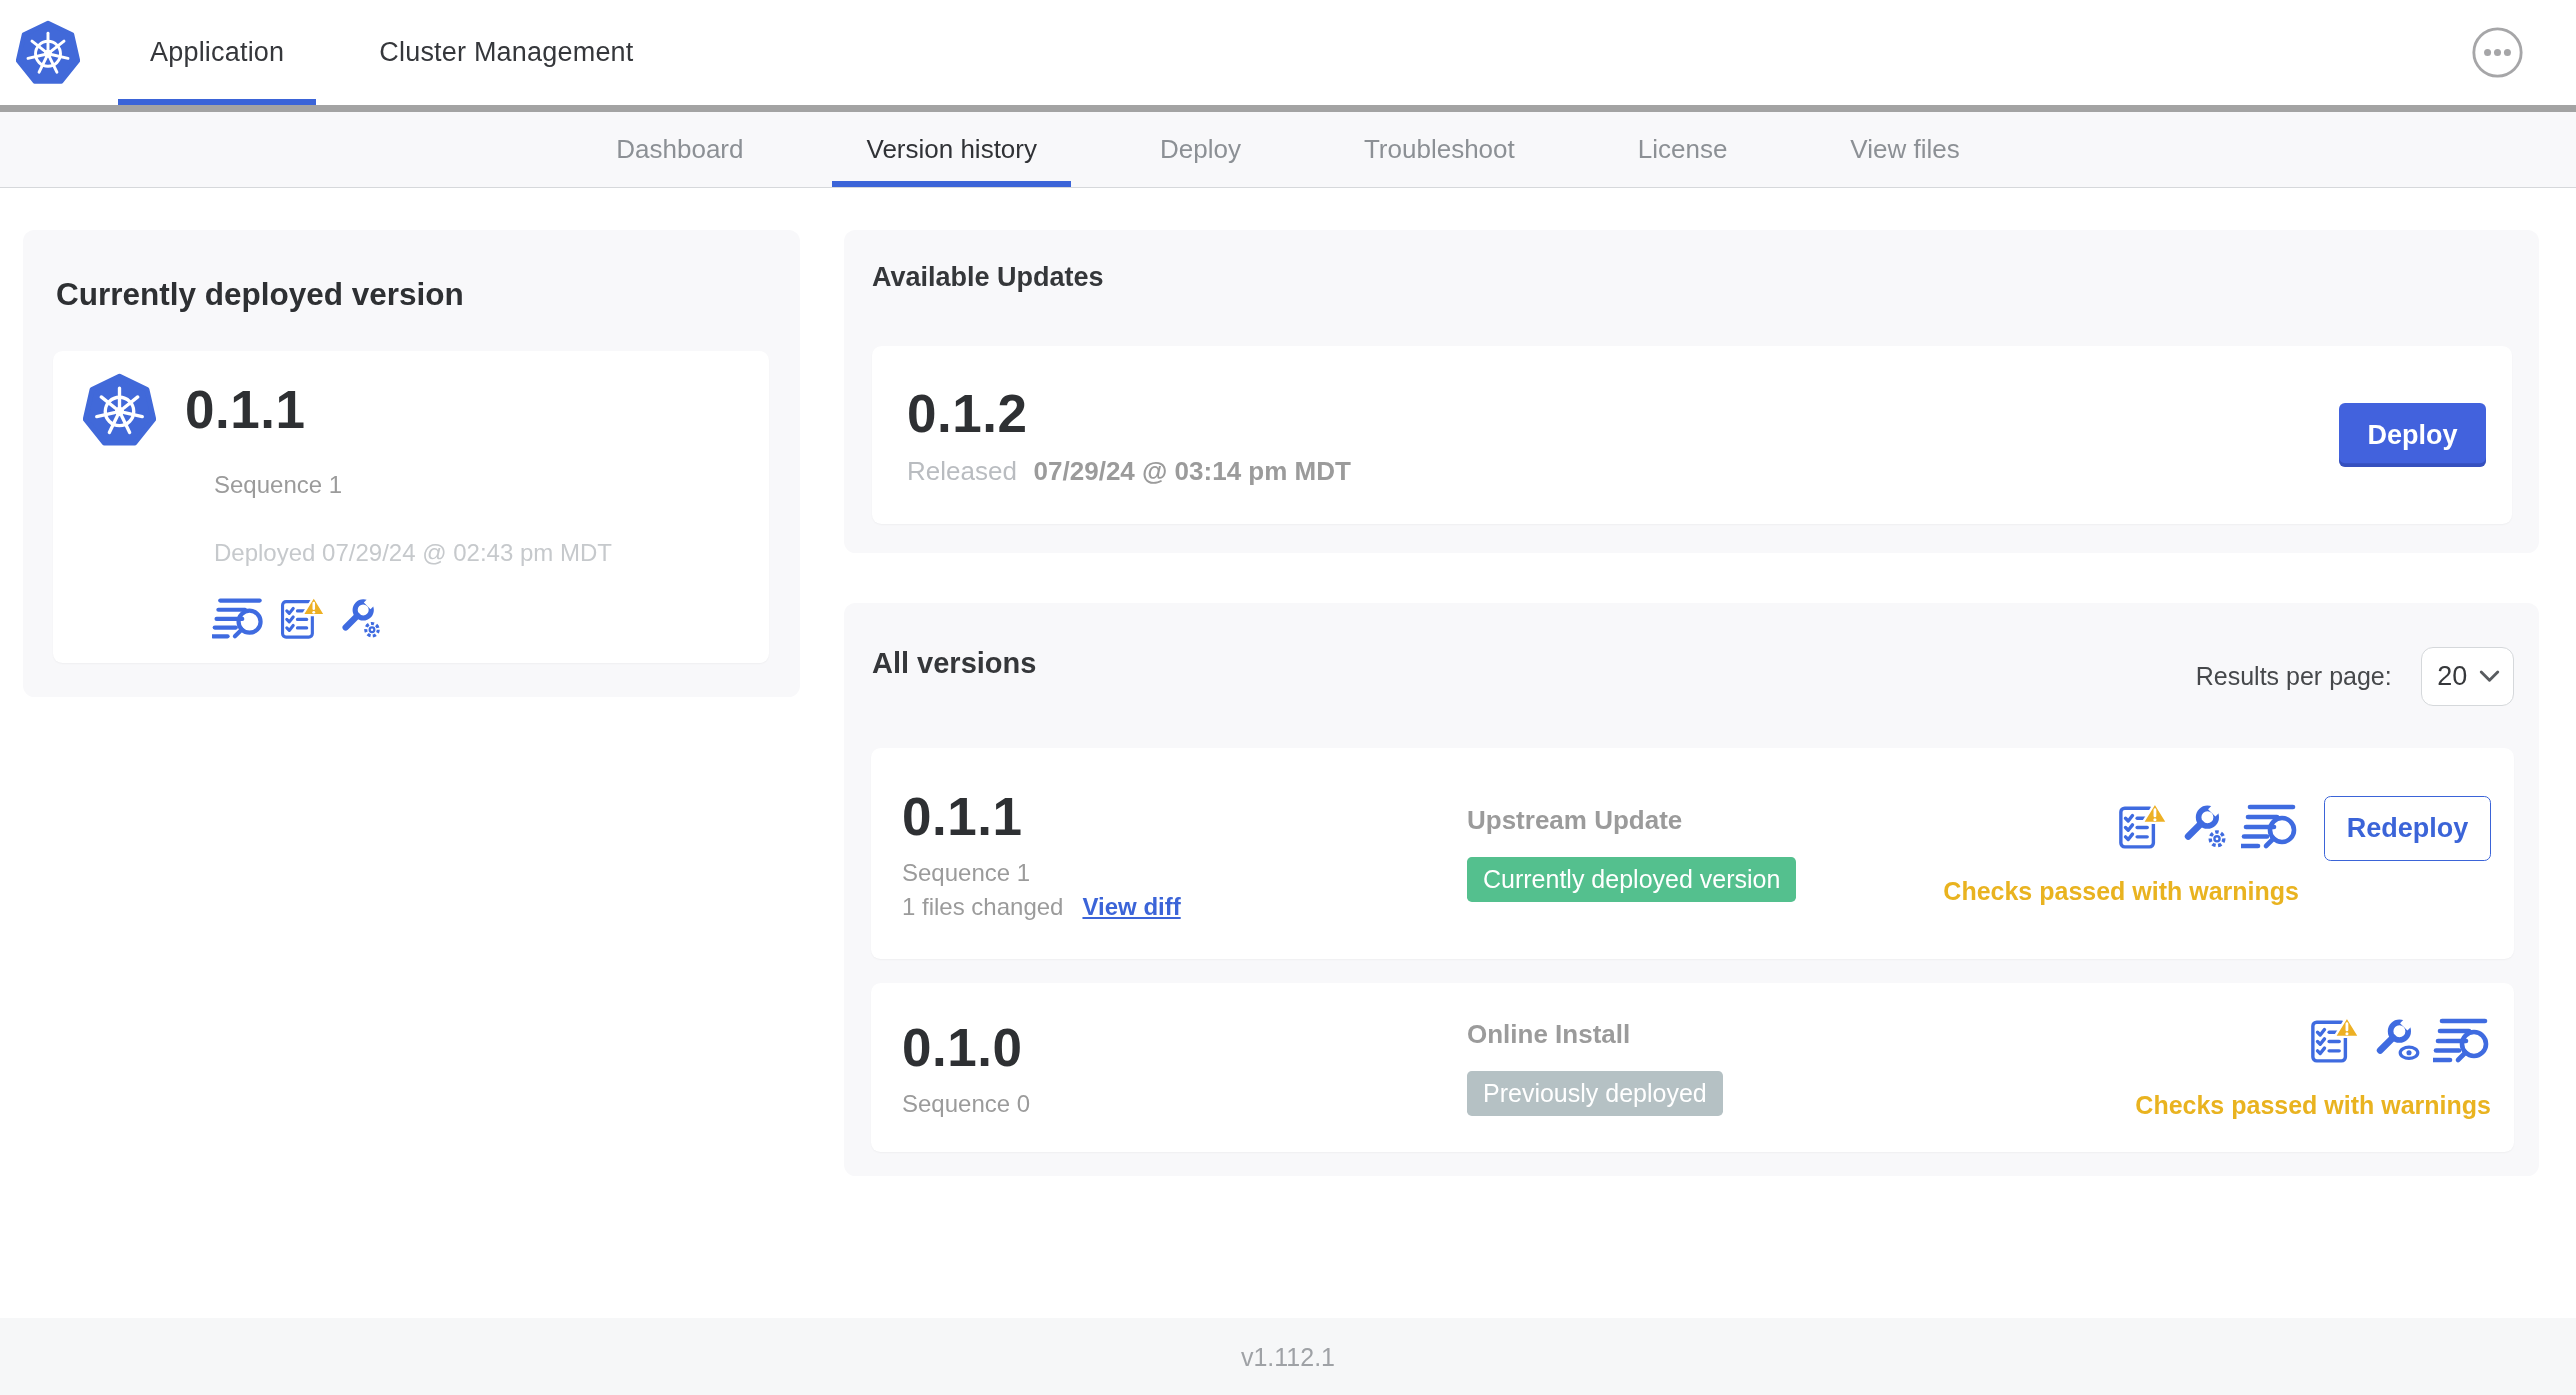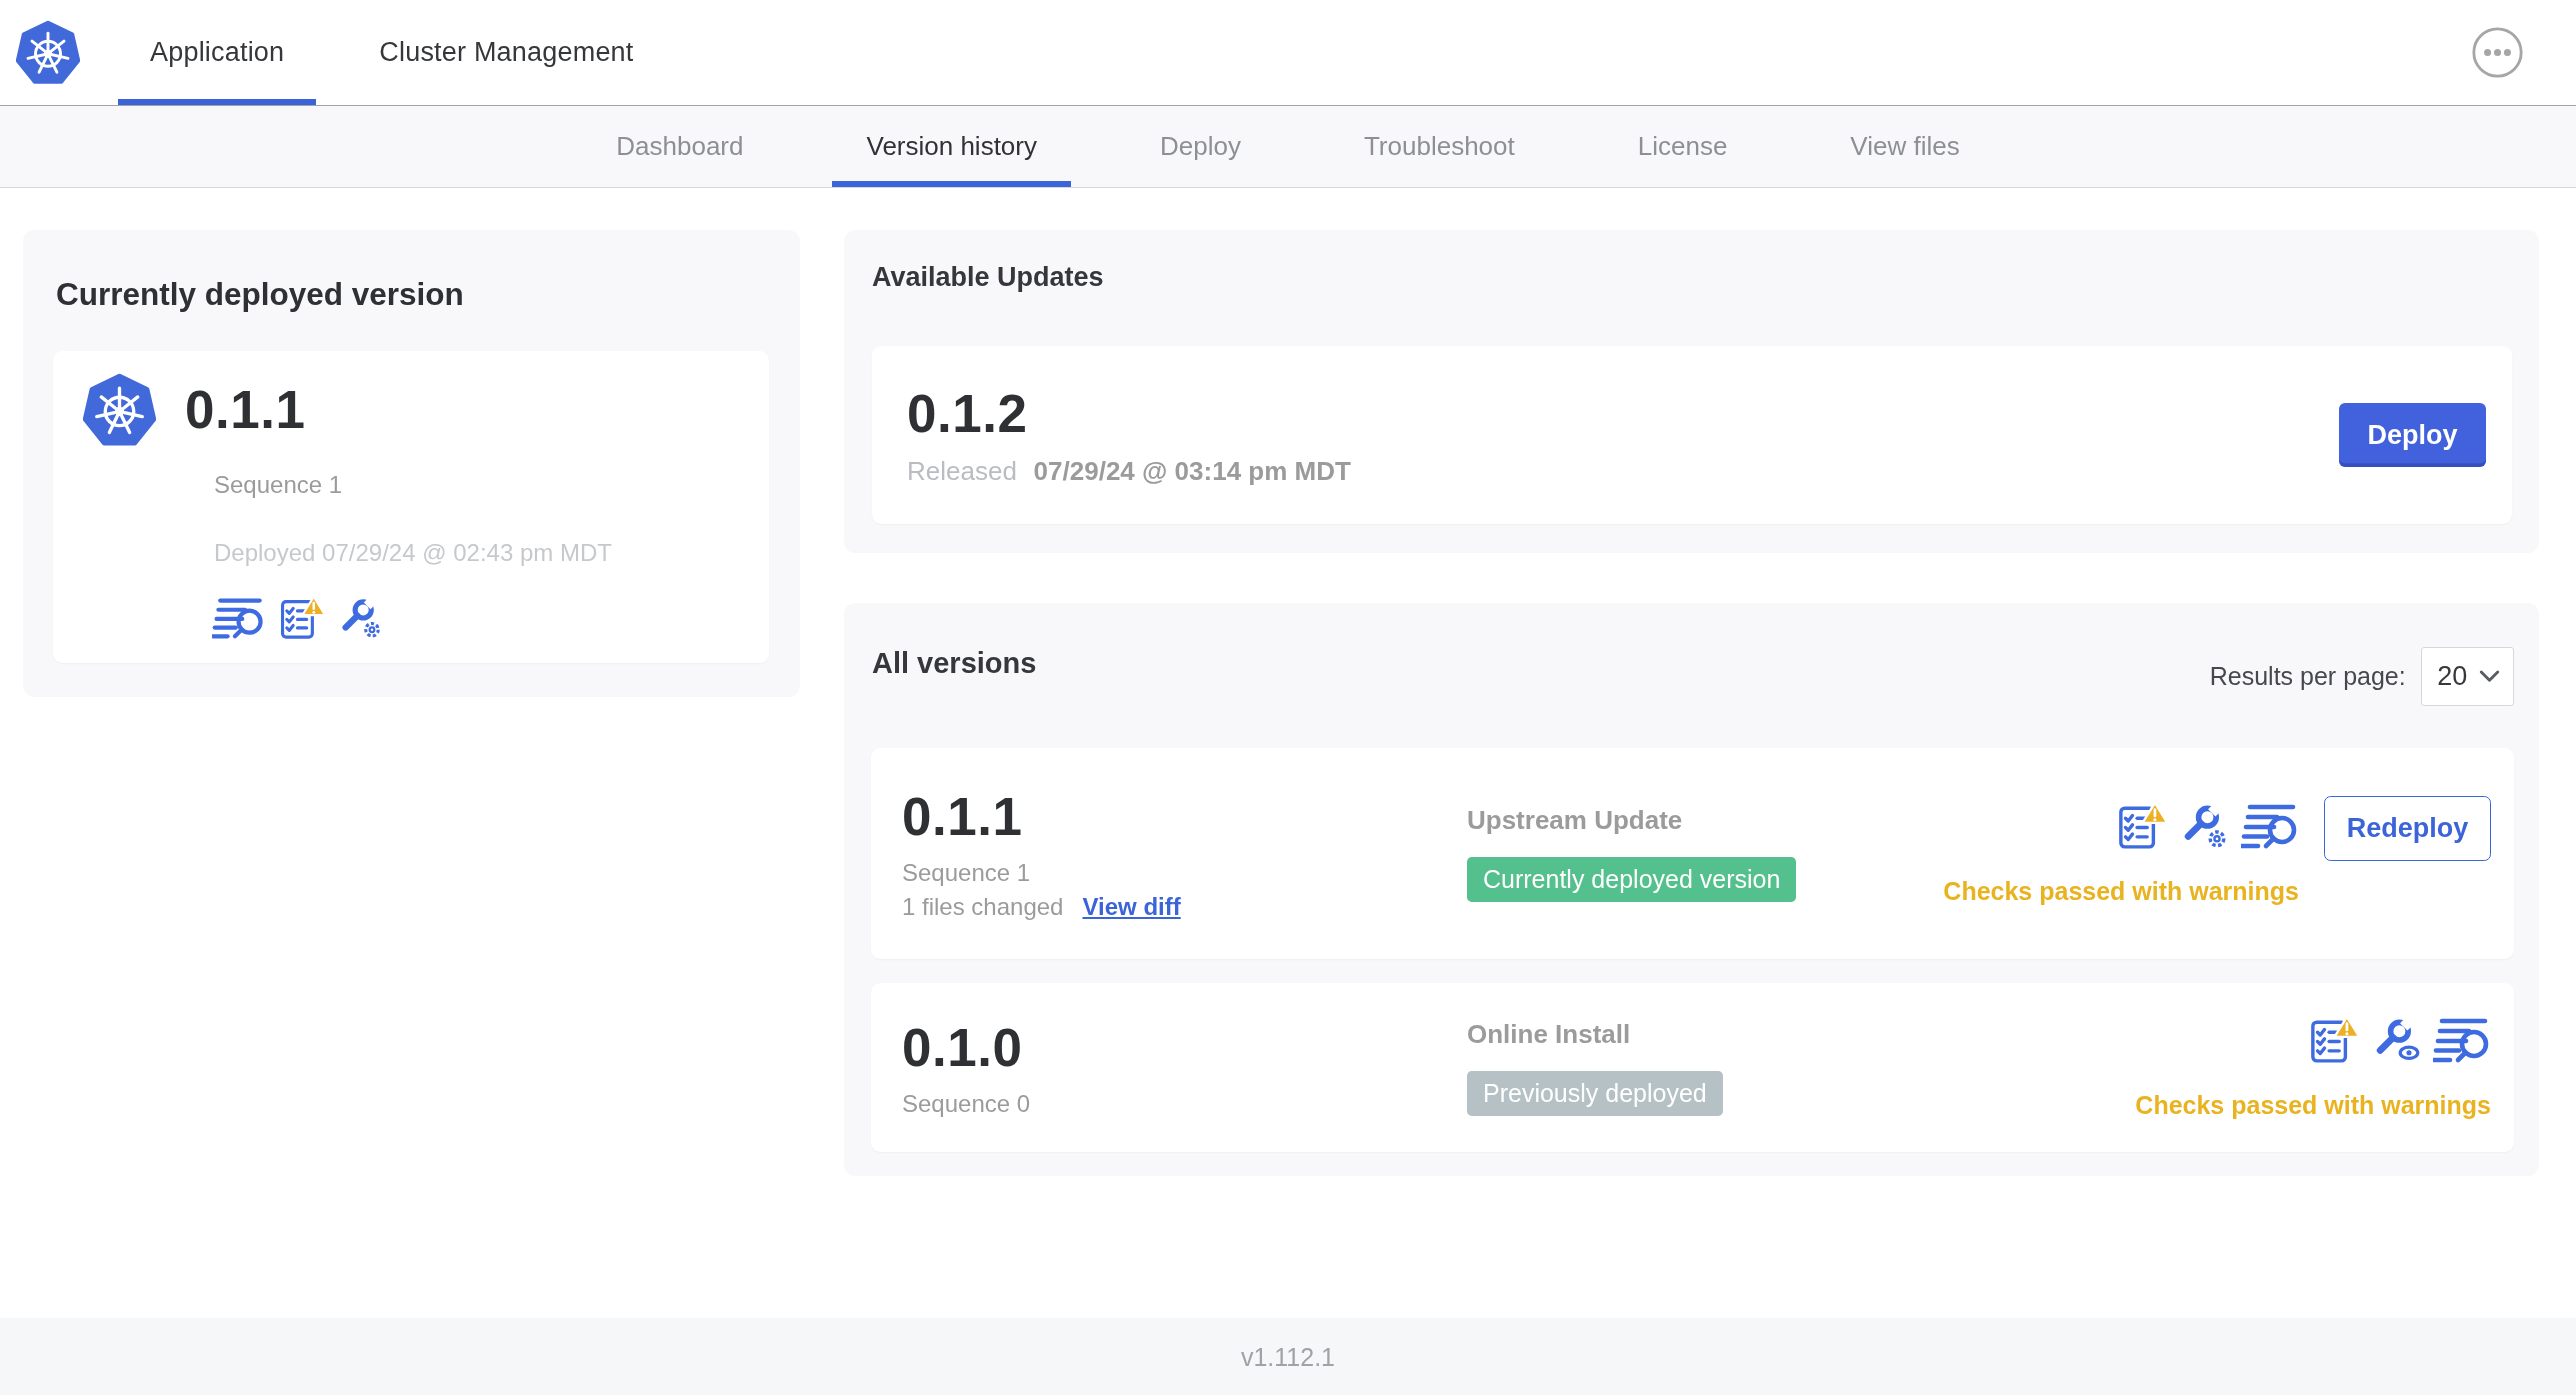--- a/index.html
+++ b/index.html
@@ -29,21 +29,21 @@
     content:""; position:absolute; left:0; right:0; bottom:0; height:5.7px;
     background:#3b64d8;
   }
   .topbar-right { margin-left:auto; display:flex; align-items:center; padding-right:52px; }
   .menu-btn { width:53px; height:53px; cursor:pointer; background:none; border:none; }
   .menu-btn svg { width:53px; height:53px; }
 
   
   .subnav {
     height:83px; background:#f8f8fa; flex-shrink:0;
-    border-top:1px solid #a3a3a3; border-bottom:1px solid #d6d8db;
+    border-top:7px solid #a3a3a3; border-bottom:1px solid #d6d8db;
     display:flex; justify-content:center; align-items:stretch; gap:55px;
   }
   .subnav-item {
     position:relative; display:flex; align-items:center; padding:0 34px;
     font-size:26px; color:#8c9095; cursor:pointer;
   }
   .subnav-item.active { color:#303236; }
   .subnav-item.active::after {
     content:""; position:absolute; left:0; right:0; bottom:0; height:5.7px; background:#3b64d8;
   }
@@ -81,23 +81,23 @@
     font-family:inherit; box-shadow:inset 0 -3.8px 0 rgba(20,35,110,.28);
   }
 
   
   .allversions-card { margin-top:50px; padding:44px 25px 24px 27px; }
   .av-header { display:flex; align-items:flex-start; }
   .av-header .section-title { font-size:29px; margin-left:1px; }
   .rpp { margin-left:auto; display:flex; align-items:center; gap:15.3px; }
   .rpp-label { font-size:25px; color:#46484b; }
   .rpp-select {
-    width:93px; height:59px; background:#fff; border:1.4px solid #d5d8db; border-radius:3px;
+    width:93px; height:59px; background:#fff; border:1.4px solid #d5d8db; border-radius:12px;
     display:flex; align-items:center; justify-content:space-between; padding:0 13.4px 0 15.3px;
-    font-size:27px; color:#36383b; cursor:pointer;
+    font-size:27px; color:#36383b; cursor:pointer;margin-left:14px;
   }
   .rpp-select svg { width:21px; height:12.4px; }
 
   .version-row { margin-top:24px; display:flex; align-items:center; padding:13.4px 23px 13.4px 31px; }
   .version-row.first { margin-top:42px; min-height:211px; }
   .version-row.short { min-height:169px; }
   .v-left { width:565px; flex-shrink:0; }
   .v-left .big-version { display:block; }
   .v-seq { margin-top:11.5px; font-size:24px; color:#9b9b9b; }
   .v-files { margin-top:5.7px; font-size:24px; color:#9b9b9b; display:flex; align-items:center; gap:19px; }

